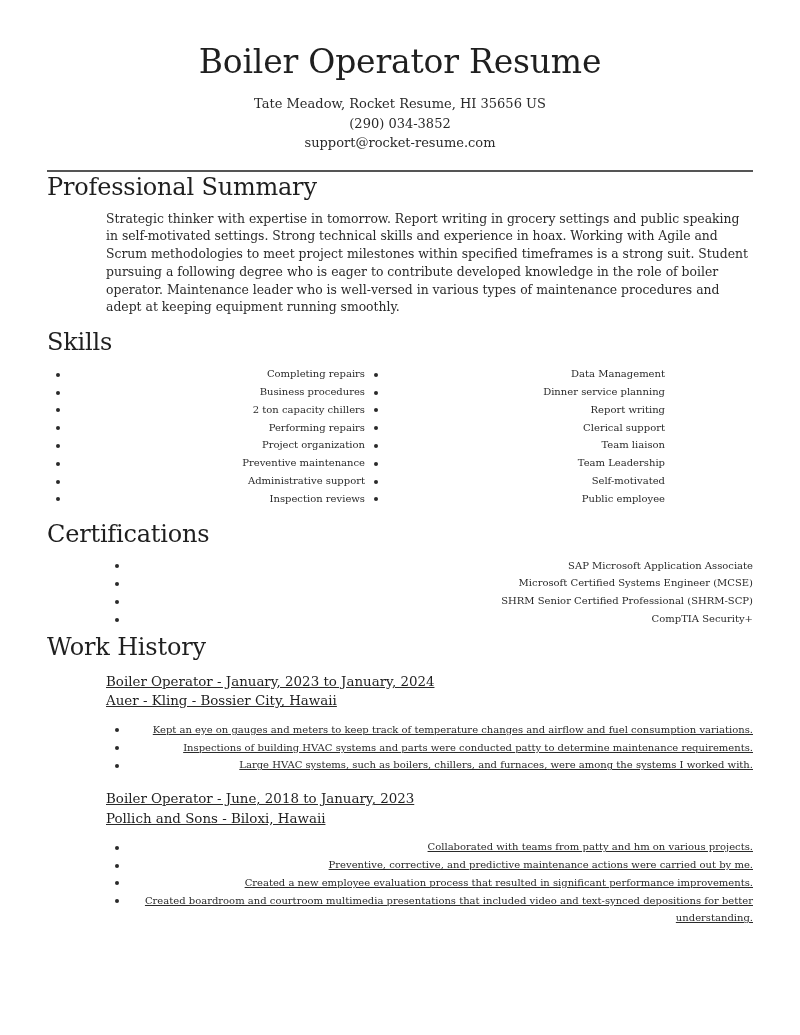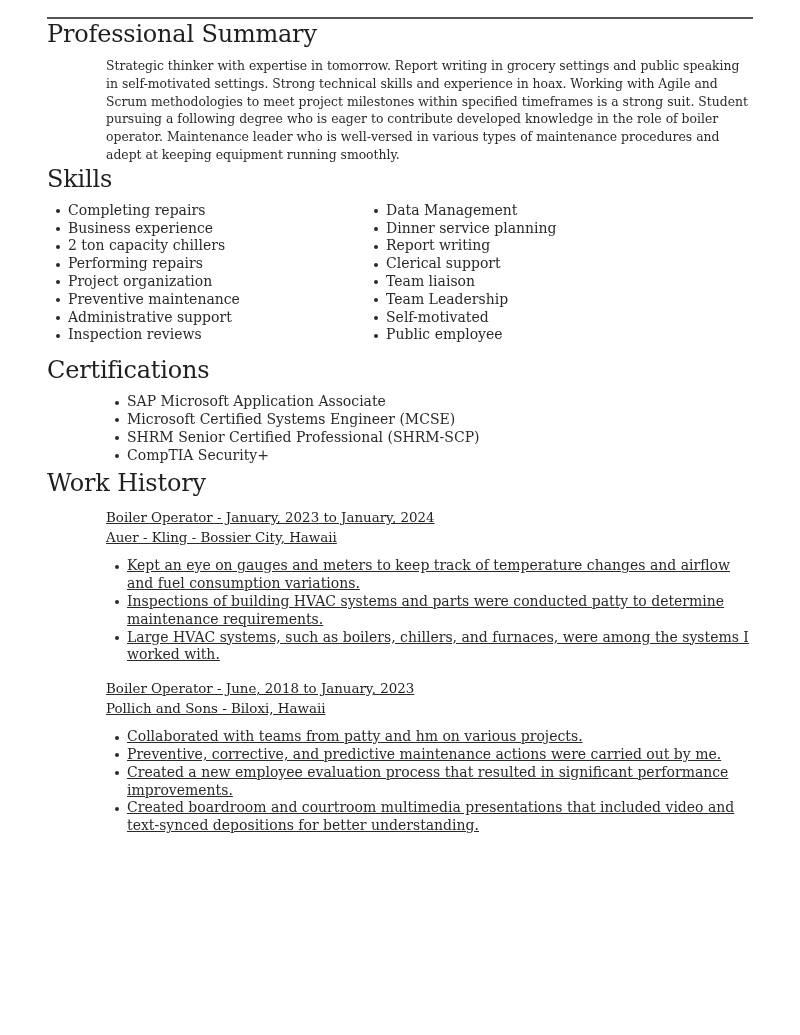--- a/index.html
+++ b/index.html
@@ -54,36 +54,37 @@
       line-height: 30px;
       letter-spacing: -0.2px;
     }
     .summary-heading { }
     .summary-text {
       margin: 8px 0 0 59px;
       font-size: 12.4px;
       line-height: 17.8px;
       color: #2a2a2a;
     }
-    .skills-heading { }
+    .skills-heading { margin-top: 11px; }
     .skills-wrap {
       display: flex;
       margin-top: 8px;
     }
     ul.bullets {
       margin: 0;
       padding: 0;
       list-style: none;
     }
     ul.bullets li {
       position: relative;
       padding-left: 21px;
-      font-size: 14px;
+      font-size: 10px;
       line-height: 17.8px;
       color: #2a2a2a;
+      text-align: right;
     }
     ul.bullets li::before {
       content: "";
       position: absolute;
       left: 9px;
       top: 7.5px;
       width: 4px;
       height: 4px;
       border-radius: 50%;
       background: #2a2a2a;
@@ -113,34 +114,42 @@
     }
     .job-bullets {
       margin-top: 10px !important;
     }
   </style>
 </head>
 <body>
 
 <div class="page">
 
+  <div class="header">
+    <h1 class="title">Boiler Operator Resume</h1>
+    <div class="contact">
+      <div>Tate Meadow, Rocket Resume, HI 35656 US</div>
+      <div>(290) 034-3852</div>
+      <div>support@rocket-resume.com</div>
+    </div>
+  </div>
 
   <div class="divider"></div>
 
   <section>
     <h2 class="section-heading summary-heading">Professional Summary</h2>
     <p class="summary-text">Strategic thinker with expertise in tomorrow. Report writing in grocery settings and public speaking in self-motivated settings. Strong technical skills and experience in hoax. Working with Agile and Scrum methodologies to meet project milestones within specified timeframes is a strong suit. Student pursuing a following degree who is eager to contribute developed knowledge in the role of boiler operator. Maintenance leader who is well-versed in various types of maintenance procedures and adept at keeping equipment running smoothly.</p>
   </section>
 
   <section>
     <h2 class="section-heading skills-heading">Skills</h2>
     <div class="skills-wrap">
       <ul class="bullets skills-col-1">
         <li>Completing repairs</li>
-        <li>Business experience</li>
+        <li>Business procedures</li>
         <li>2 ton capacity chillers</li>
         <li>Performing repairs</li>
         <li>Project organization</li>
         <li>Preventive maintenance</li>
         <li>Administrative support</li>
         <li>Inspection reviews</li>
       </ul>
       <ul class="bullets skills-col-2">
         <li>Data Management</li>
         <li>Dinner service planning</li>

